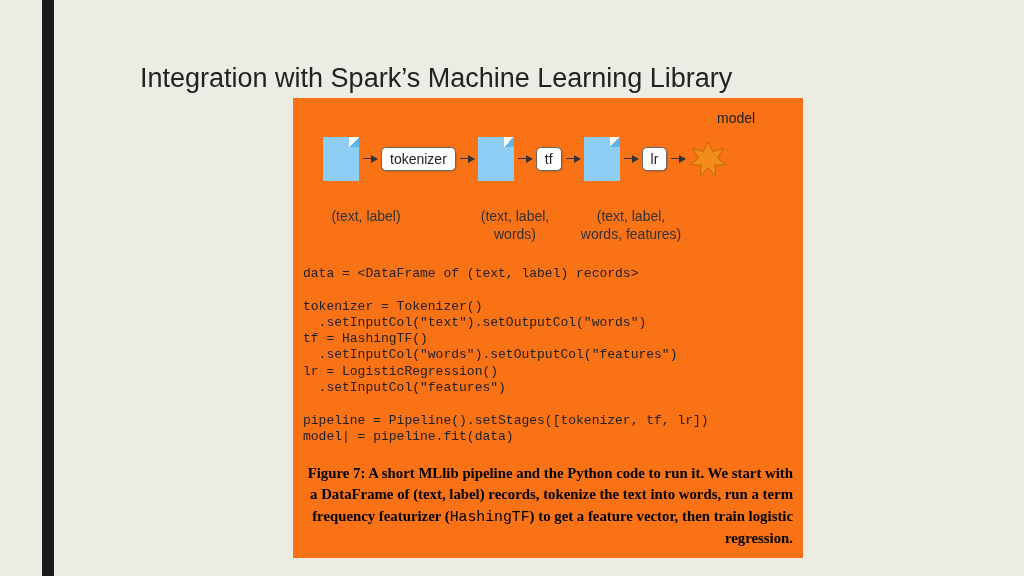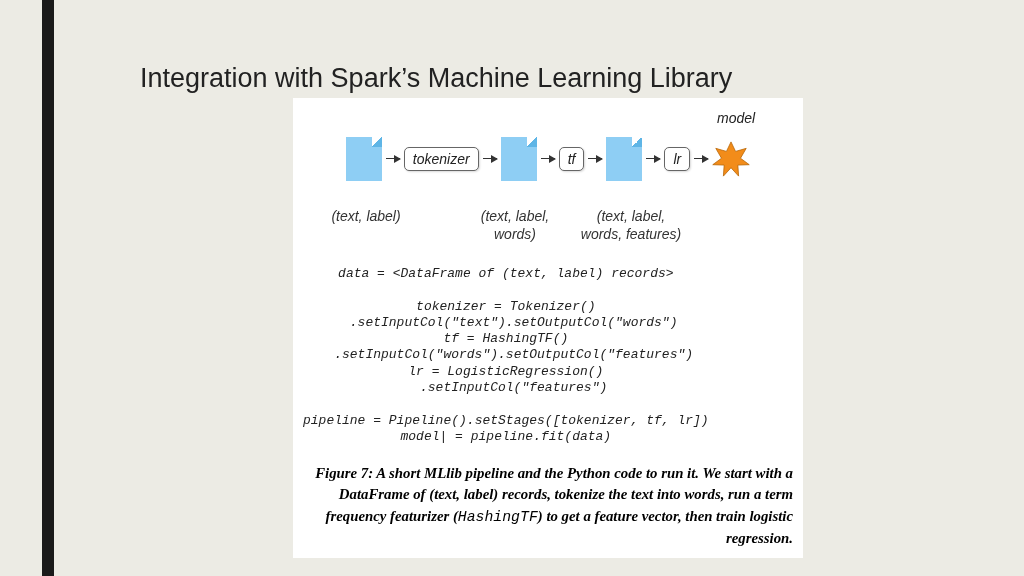--- a/index.html
+++ b/index.html
@@ -35,34 +35,32 @@
     font-weight: 400;
     color: #222;
     letter-spacing: 0px;
   }
   .figure-box {
     position: absolute;
     left: 277px;
     top: 98px;
     width: 510px;
     height: 460px;
-    background: #ffffff;
-    font-style: italic;
+    background: #f97316;
   }
 
   
   .pipeline {
     position: absolute;
     left: 30px;
     top: 33px;
     width: 450px;
     height: 55px;
     display: flex;
     align-items: center;
-    justify-content: center;
   }
   .doc-icon {
     width: 36px;
     height: 44px;
     background: #8ecef4;
     position: relative;
     flex: 0 0 auto;
   }
   .doc-icon::after {
     content: "";
@@ -129,21 +127,20 @@
   
   .code {
     position: absolute;
     left: 10px;
     top: 168px;
     font-family: "Courier New", Courier, monospace;
     font-size: 13px;
     line-height: 16.3px;
     white-space: pre;
     color: #222;
-    text-align: center;
   }
 
   
   .caption {
     position: absolute;
     left: 10px;
     top: 365px;
     width: 490px;
     font-family: Georgia, "Times New Roman", serif;
     font-size: 14.8px;

